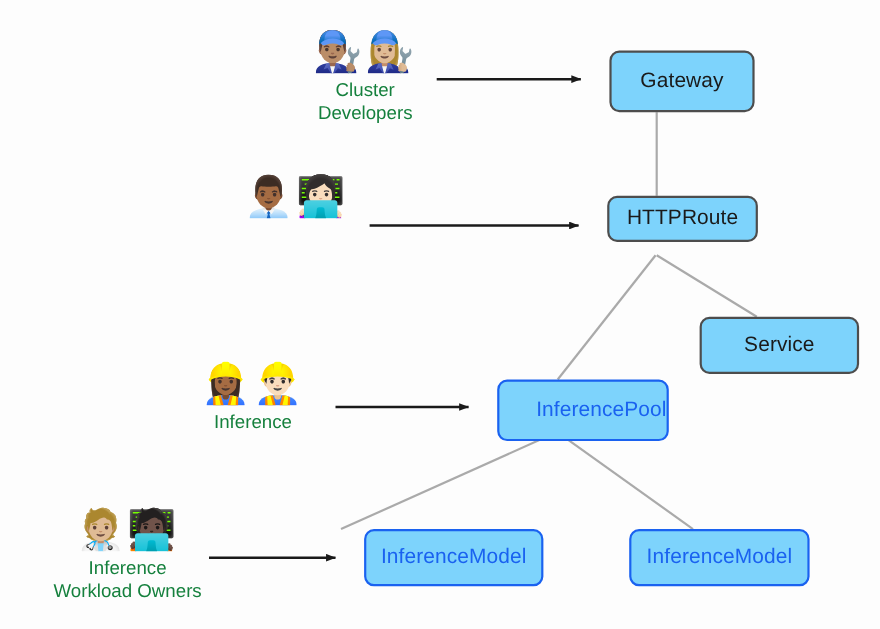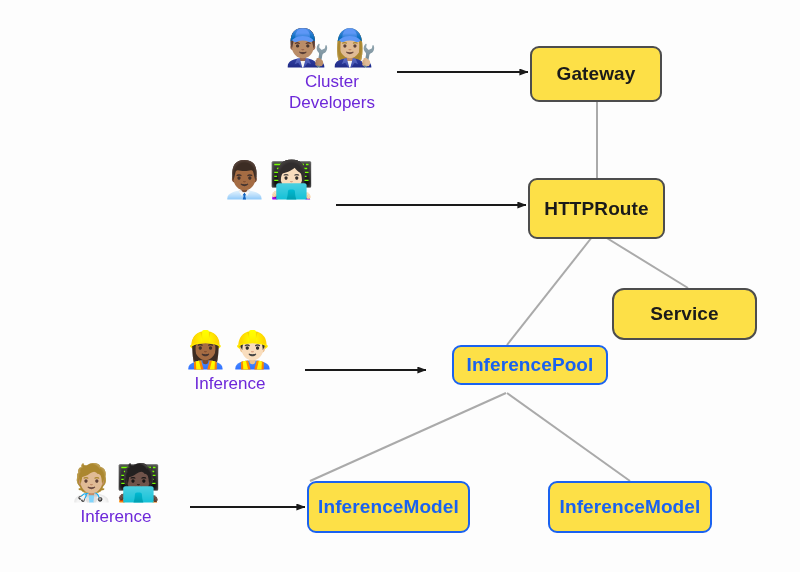--- a/index.html
+++ b/index.html
@@ -26,25 +26,26 @@
     height: 572px;
   }
 
   
   .node {
     position: absolute;
     box-sizing: border-box;
     display: flex;
     align-items: center;
     justify-content: center;
-    background: #fde047;
+    background: #7dd3fc;
     border-radius: 9px;
-    font-weight: bold;
+    font-weight: normal;
     letter-spacing: 0.1px;
     white-space: nowrap;
+    margin-left: 24px;
   }
   .node.core {
     border: 2px solid #4d4d4d;
     color: #1a1a1a;
     font-size: 19px;
   }
   .node.inference {
     border: 2.5px solid #1a62f0;
     color: #1a62f0;
     font-size: 19px;
@@ -62,21 +63,21 @@
   .persona-emojis {
     font-size: 36px;
     line-height: 40px;
     letter-spacing: 2px;
     font-family: "DejaVu Sans", sans-serif;
   }
   .persona-label {
     margin-top: 3px;
     font-size: 17px;
     line-height: 21px;
-    color: #6d28d9;
+    color: #15803d;
     font-family: "Liberation Sans", sans-serif;
   }
   .persona-label .ln {
     display: block;
   }
 </style>
 </head>
 <body>
 
 <div id="diagram">
@@ -104,29 +105,29 @@
 
     <line x1="305" y1="370" x2="426" y2="370" stroke="#1a1a1a" stroke-width="2.2" marker-end="url(#arrowhead)"></line>
 
     <line x1="190" y1="507" x2="305" y2="507" stroke="#1a1a1a" stroke-width="2.2" marker-end="url(#arrowhead)"></line>
   </svg>
 
   <div class="node core" style="left:530px; top:46px; width:132px; height:56px;">
     <span>Gateway</span>
   </div>
 
-  <div class="node core" style="left:528px; top:178px; width:137px; height:61px;">
+  <div class="node core" style="left:528px; top:178px; width:137px; height:42px;">
     <span>HTTPRoute</span>
   </div>
 
-  <div class="node core" style="left:612px; top:288px; width:145px; height:52px;border-radius:12px;">
+  <div class="node core" style="left:612px; top:288px; width:145px; height:52px;">
     <span>Service</span>
   </div>
 
-  <div class="node inference" style="left:452px; top:345px; width:156px; height:40px;">
+  <div class="node inference" style="left:428px; top:345px; width:156px; height:56px;justify-content:flex-end;">
     <span>InferencePool</span>
   </div>
 
   <div class="node inference" style="left:307px; top:481px; width:163px; height:52px;">
     <span>InferenceModel</span>
   </div>
 
   <div class="node inference" style="left:548px; top:481px; width:164px; height:52px;">
     <span>InferenceModel</span>
   </div>
@@ -147,16 +148,17 @@
     <div class="persona-emojis">👷🏾‍♀️👷🏻‍♂️</div>
     <div class="persona-label">
       <span class="ln">Inference</span>
     </div>
   </div>
 
   <div class="persona" style="left:11px; top:463px;">
     <div class="persona-emojis">🧑🏼‍⚕️🧑🏿‍💻</div>
     <div class="persona-label">
       <span class="ln">Inference</span>
+      <span class="ln">Workload Owners</span>
     </div>
   </div>
 
 </div>
 
 </body></html>

